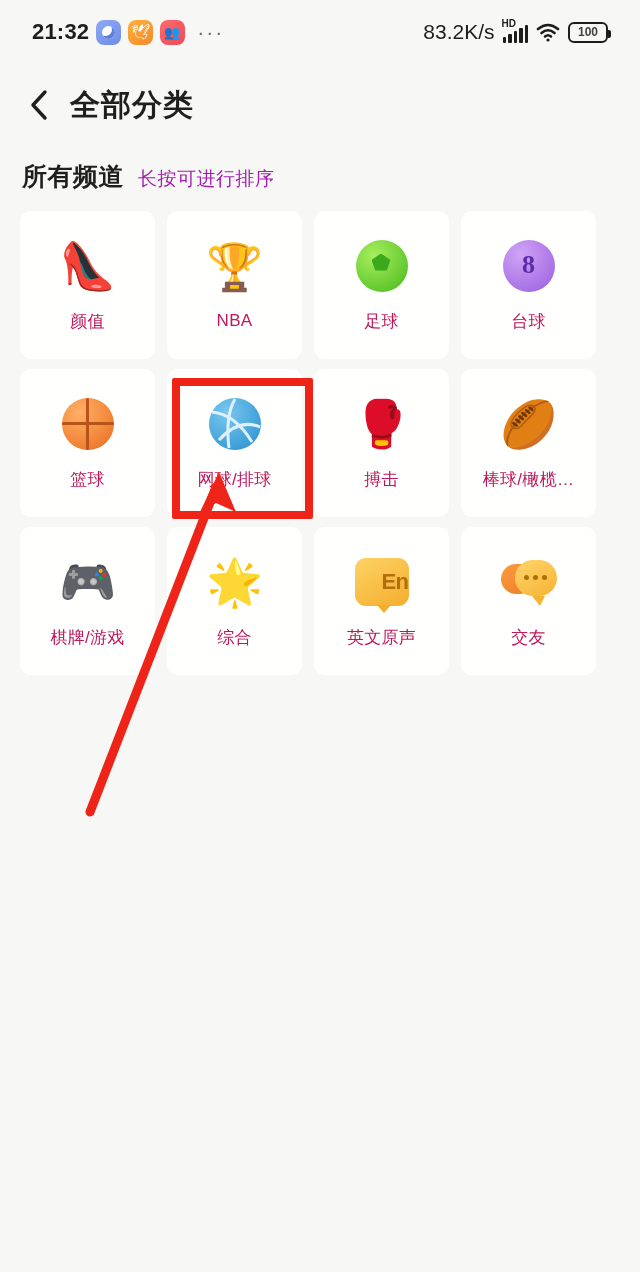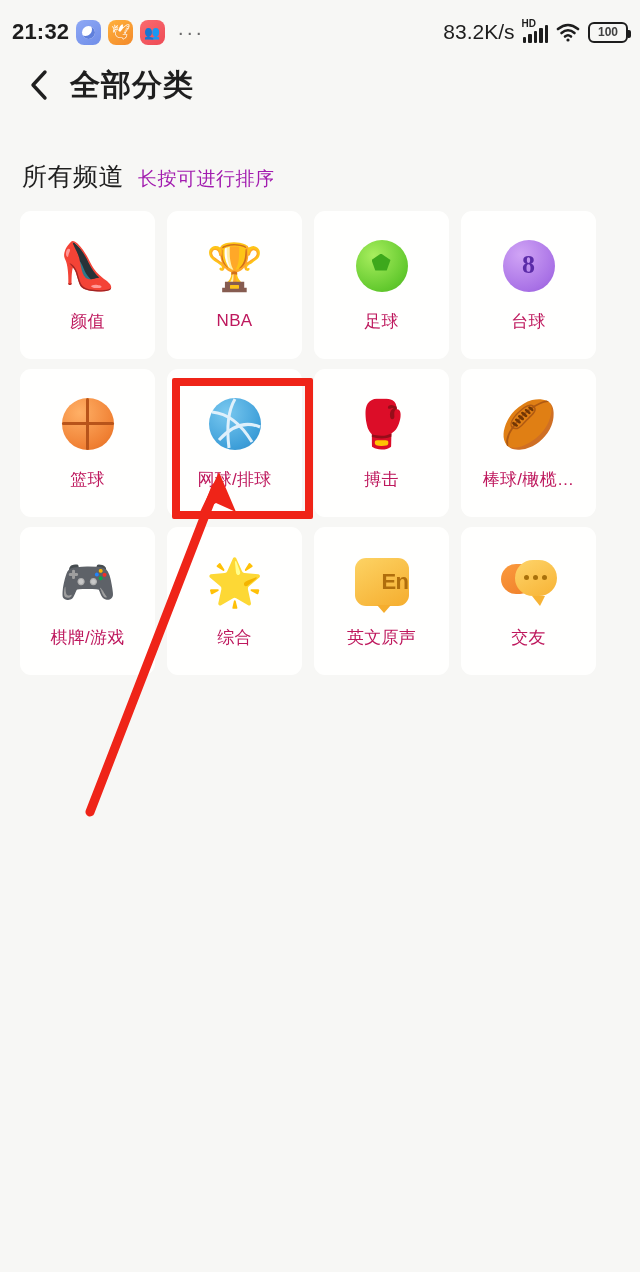--- a/index.html
+++ b/index.html
@@ -8,21 +8,21 @@
     background:#f7f7f5;
     font-family:"Liberation Sans","DejaVu Sans",sans-serif;
     overflow:hidden;
   }
   .phone { position:relative; width:640px; height:1272px; background:#f7f7f5; }
 
   
   .statusbar {
     position:absolute; top:0; left:0; width:640px; height:64px;
     display:flex; align-items:center; justify-content:space-between;
-    padding:0 12px;
+    padding:0 32px;
   }
   .sb-left { display:flex; align-items:center; gap:7px; }
   .sb-time { font-size:22px; font-weight:600; color:#1d1d1d; letter-spacing:.2px; }
   .notif-ic { width:25px; height:25px; border-radius:8px; position:relative; overflow:hidden; flex:none; }
   .ni-blue { background:linear-gradient(145deg,#8ea8f5,#6f8de8); }
   .ni-blue::after { content:""; position:absolute; left:6px; top:6px; width:13px; height:13px;
      border-radius:50%; background:#fff; box-shadow:inset -3px -3px 0 0 #5f7fdc; }
   .ni-orange { background:linear-gradient(145deg,#ffb13c,#f3892a); }
   .ni-orange::after { content:"🕊"; position:absolute; left:0; top:-1px; width:25px; height:25px;
      font-size:15px; line-height:26px; text-align:center; color:#fff; }
@@ -41,29 +41,29 @@
   .wifi-ic { width:24px; height:20px; position:relative; }
   .batt {
     width:40px; height:21px; border:2px solid #1d1d1d; border-radius:6px;
     display:flex; align-items:center; justify-content:center; position:relative;
   }
   .batt::after { content:""; position:absolute; right:-5px; top:6px; width:3px; height:8px;
      background:#1d1d1d; border-radius:0 2px 2px 0; }
   .batt span { font-size:12px; font-weight:700; color:#404040; }
 
   
-  .navbar { position:absolute; top:48px; left:0; width:640px; height:74px;
+  .navbar { position:absolute; top:68px; left:0; width:640px; height:74px;
             display:flex; align-items:center; padding:0 22px; }
   .back-btn { width:34px; height:34px; display:flex; align-items:center; justify-content:center;
               cursor:pointer; }
   .nav-title { font-size:30px; font-weight:700; color:#1f1f1f; margin-left:14px; letter-spacing:1px; }
 
   
   .sec-head { position:absolute; top:160px; left:22px; display:flex; align-items:baseline; gap:14px; }
-  .sec-title { font-size:25px; font-weight:400; color:#1f1f1f; letter-spacing:.5px; }
+  .sec-title { font-size:25px; font-weight:700; color:#1f1f1f; letter-spacing:.5px; }
   .sec-sub { font-size:19px; color:#a21caf; letter-spacing:.5px; }
 
   
   .grid { position:absolute; top:211px; left:20px; width:600px;
           display:grid; grid-template-columns:repeat(4,135px); gap:10px 12px; }
   .tile {
     width:135px; height:148px; background:#fffffe; border-radius:11px;
     display:flex; flex-direction:column; align-items:center; justify-content:center;
     cursor:pointer;
   }

